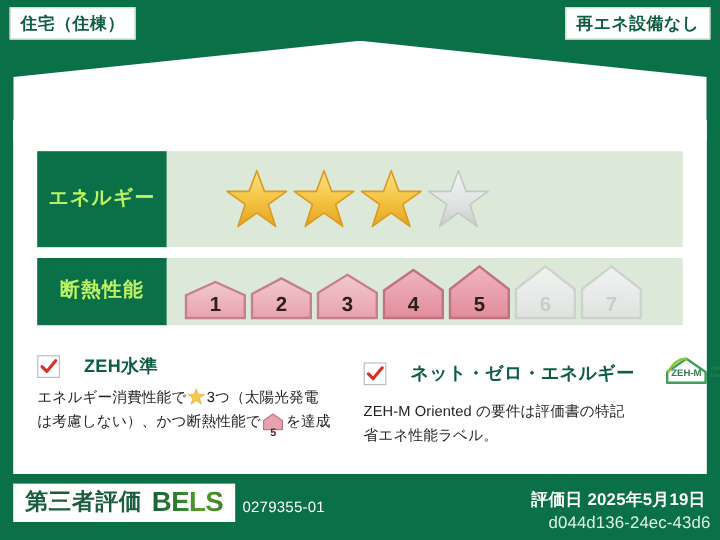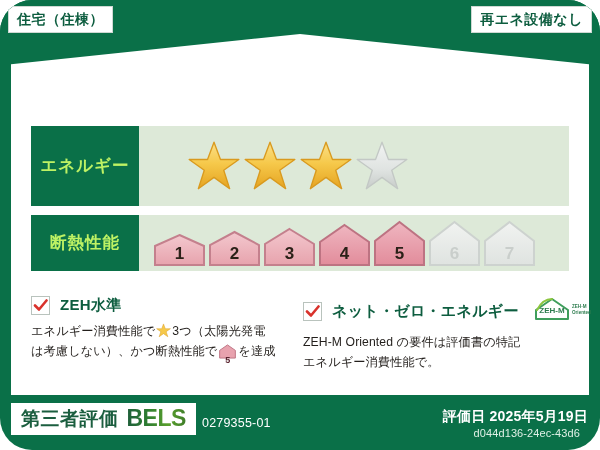--- a/index.html
+++ b/index.html
@@ -11,21 +11,20 @@
     font-family: "Liberation Sans", "DejaVu Sans", sans-serif;
   }
 
   .label-root {
     position: relative;
     width: 600px;
     height: 450px;
     background: #0a7048;
     overflow: hidden;
     box-sizing: border-box;
-    border-radius: 32px;
   }
 
   
   .top-band {
     position: absolute;
     left: 0; top: 0;
     width: 600px;
     height: 116px;
     background: #0a7048;
   }
@@ -169,21 +168,21 @@
     left: 20px;
     top: 196px;
     width: 540px;
     display: flex;
     gap: 20px;
   }
   .check-col { width: 268px; }
   .check-head {
     display: flex;
     align-items: center;
-    gap: 10px;
+    gap: 20px;
     margin-bottom: 7px;
   }
   .checkbox {
     width: 17px; height: 17px;
     border: 1px solid #b9c3bd;
     background: #fff;
     position: relative;
     flex: none;
   }
   .checkbox svg { position: absolute; left: 1px; top: 1px; }
@@ -259,24 +258,24 @@
     right: 12px;
     top: 14px;
     color: #ffffff;
     font-size: 14px;
     font-weight: bold;
     line-height: 1;
     letter-spacing: 0.2px;
   }
   .eval-id {
     position: absolute;
-    right: 20px;
+    right: 8px;
     top: 33px;
     color: #dff0e6;
-    font-size: 11px;
+    font-size: 14px;
     line-height: 1;
     letter-spacing: 0.1px;
   }
 </style>
 </head>
 <body>
 
 <div class="label-root">
 
   <div class="top-band">
@@ -445,21 +444,21 @@
               <path d="M3 14 L19 3 L35 14 L35 23 L3 23 Z" fill="#ffffff" stroke="#3f9e5c" stroke-width="2" stroke-linejoin="round"></path>
               <path d="M4 14 C8 6, 14 3, 19 3" fill="none" stroke="#8cc63f" stroke-width="2" stroke-linecap="round"></path>
               <text x="19" y="17" font-family="'Liberation Sans', sans-serif" font-size="8" font-weight="bold" fill="#2e7d4f" text-anchor="middle">ZEH-M</text>
               <text x="39" y="12" font-family="'Liberation Sans', sans-serif" font-size="4.6" font-weight="bold" fill="#2e7d4f">ZEH-M</text>
               <text x="39" y="18" font-family="'Liberation Sans', sans-serif" font-size="4.6" font-weight="bold" fill="#2e7d4f">Oriented</text>
             </svg>
           </span>
         </div>
         <div class="check-desc">
           <span>ZEH-M Oriented の要件は評価書の特記</span><br>
-          <span>エネルギー消費性能で。</span>
+          <span>省エネ性能ラベル。</span>
         </div>
       </div>
 
     </div>
   </div>
 
   <div class="footer">
     <div class="bels-box">
       <span class="bels-jp">第三者評価</span>
       <span class="bels-en">BELS</span>

